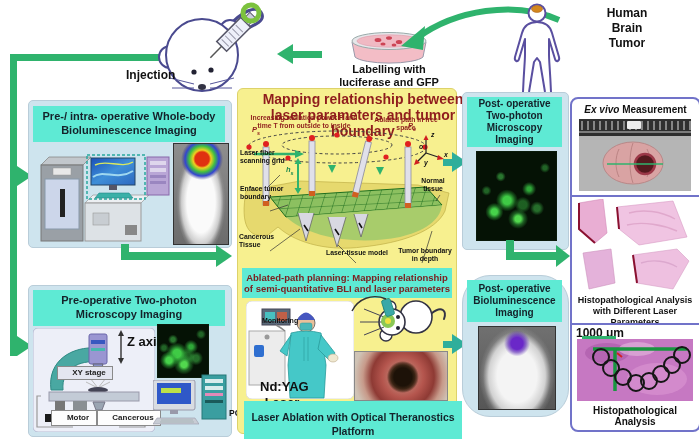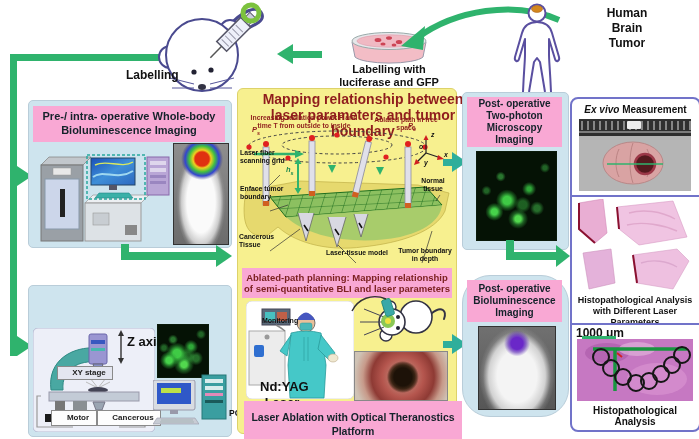--- a/index.html
+++ b/index.html
@@ -1,20 +1,20 @@
 <!DOCTYPE html>
 <html><head>
 <meta charset="utf-8">
 <style>
   html,body{margin:0;padding:0;background:#fff;}
   #canvas{position:relative;width:699px;height:439px;background:#fff;overflow:hidden;
           font-family:"Liberation Sans",sans-serif;color:#111;}
   .abs{position:absolute;}
   .panel-blue{background:#cee4ee;border:1px solid #b9cdd9;border-radius:5px;}
-  .teal{background:#f9a8d4;}
+  .teal{background:#5eead4;}
   .bar{display:flex;align-items:center;justify-content:center;text-align:center;
        font-weight:bold;color:#14222a;}
   .lbl{position:absolute;font-weight:bold;}
   .small{font-weight:bold;font-size:6.8px;line-height:1.12;color:#111;}
   .maroon{color:#8f1d1d;}
   .grn-bar{background:#2fb36d;}
   .arr-r{width:0;height:0;border-top:10px solid transparent;border-bottom:10px solid transparent;
          border-left:15px solid #2fb36d;}
   .arr-l{width:0;height:0;border-top:10px solid transparent;border-bottom:10px solid transparent;
          border-right:16px solid #2fb36d;}
@@ -66,21 +66,21 @@
     <ellipse cx="52" cy="87" rx="4" ry="3" fill="#334"></ellipse>
     <path d="M44,84 L20,78 M44,88 L22,88 M60,84 L84,78 M60,88 L82,88" stroke="#55559a" stroke-width="1"></path>
     <g transform="translate(66,52) rotate(-45)">
       <rect x="8" y="-7" width="34" height="14" fill="#eef0fa" stroke="#556" stroke-width="1.5"></rect>
       <path d="M13,-5 V5 M18,-5 V5 M23,-5 V5 M28,-5 V5 M33,-5 V5" stroke="#99a" stroke-width="1"></path>
       <rect x="42" y="-4" width="10" height="8" fill="#ccd" stroke="#556"></rect>
       <path d="M8,0 L-8,0" stroke="#555" stroke-width="1.5"></path>
     </g>
     <circle cx="101" cy="13" r="8" fill="none" stroke="#7cc23e" stroke-width="5"></circle>
   </svg>
-  <div class="lbl" style="left:126px;top:68px;font-size:12px;">Labelling</div>
+  <div class="lbl" style="left:126px;top:68px;font-size:12px;">Injection</div>
 
   <div class="abs grn-bar" style="left:292px;top:51px;width:30px;height:7px;"></div>
   <div class="abs arr-l" style="left:277px;top:44px;"></div>
 
   <svg class="abs" style="left:348px;top:30px;" width="82" height="40" viewBox="0 0 82 40">
     <path d="M4,12 L7,27 A35,8 0 0 0 75,27 L78,12" fill="#f3bdc6" stroke="#99a" stroke-width="1"></path>
     <ellipse cx="41" cy="11" rx="37" ry="8.5" fill="#e7e7ea" stroke="#9aa" stroke-width="1"></ellipse>
     <ellipse cx="41" cy="11" rx="32" ry="6.2" fill="#f0b9c3" stroke="#d9a" stroke-width=".6"></ellipse>
     <ellipse cx="30" cy="10" rx="3.4" ry="2" fill="#cc4455"></ellipse>
     <ellipse cx="41" cy="8" rx="3" ry="1.8" fill="#cc4455"></ellipse>
@@ -136,20 +136,23 @@
         <rect x="117" y="36" width="16" height="3" fill="#9a86c0"></rect>
     </svg>
     <div class="abs bli-mouse" style="left:144px;top:42px;width:54px;height:100px;"></div>
   </div>
 
   <div class="abs grn-bar" style="left:121px;top:244px;width:8px;height:14px;"></div>
   <div class="abs grn-bar" style="left:121px;top:252px;width:96px;height:8px;"></div>
   <div class="abs" style="left:216px;top:245px;width:0;height:0;border-top:11px solid transparent;border-bottom:11px solid transparent;border-left:16px solid #2fb36d;"></div>
 
   <div class="abs panel-blue" style="left:28px;top:285px;width:202px;height:150px;">
+    <div class="abs teal bar" style="left:4px;top:4px;width:192px;height:36px;font-size:11px;line-height:1.25;">
+      <span>Pre-operative  Two-photon Microscopy Imaging</span>
+    </div>
     <svg class="abs" style="left:4px;top:42px;" width="122" height="104" viewBox="0 0 122 104">
       <rect x="0" y="0" width="122" height="104" rx="5" fill="#edeff8" stroke="#b8bcd4" stroke-width="1"></rect>
       <path d="M18,62 C14,32 40,18 64,20 L64,34 C48,32 28,40 30,62 Z" fill="#49a8a2" stroke="#2e8a84" stroke-width="1"></path>
       <rect x="56" y="6" width="18" height="30" rx="2" fill="#9a96d2" stroke="#6a66aa"></rect>
       <rect x="58" y="12" width="14" height="4" fill="#3858c0"></rect>
         <rect x="58" y="20" width="14" height="3" fill="#48b8b0"></rect>
       <line x1="88" y1="6" x2="88" y2="32" stroke="#333" stroke-width="1.4"></line>
       <polygon points="88,2 85,8 91,8" fill="#333"></polygon>
         <polygon points="88,36 85,30 91,30" fill="#333"></polygon>
       <polygon points="60,36 70,36 67,47 63,47" fill="#8890c8" stroke="#667"></polygon>

